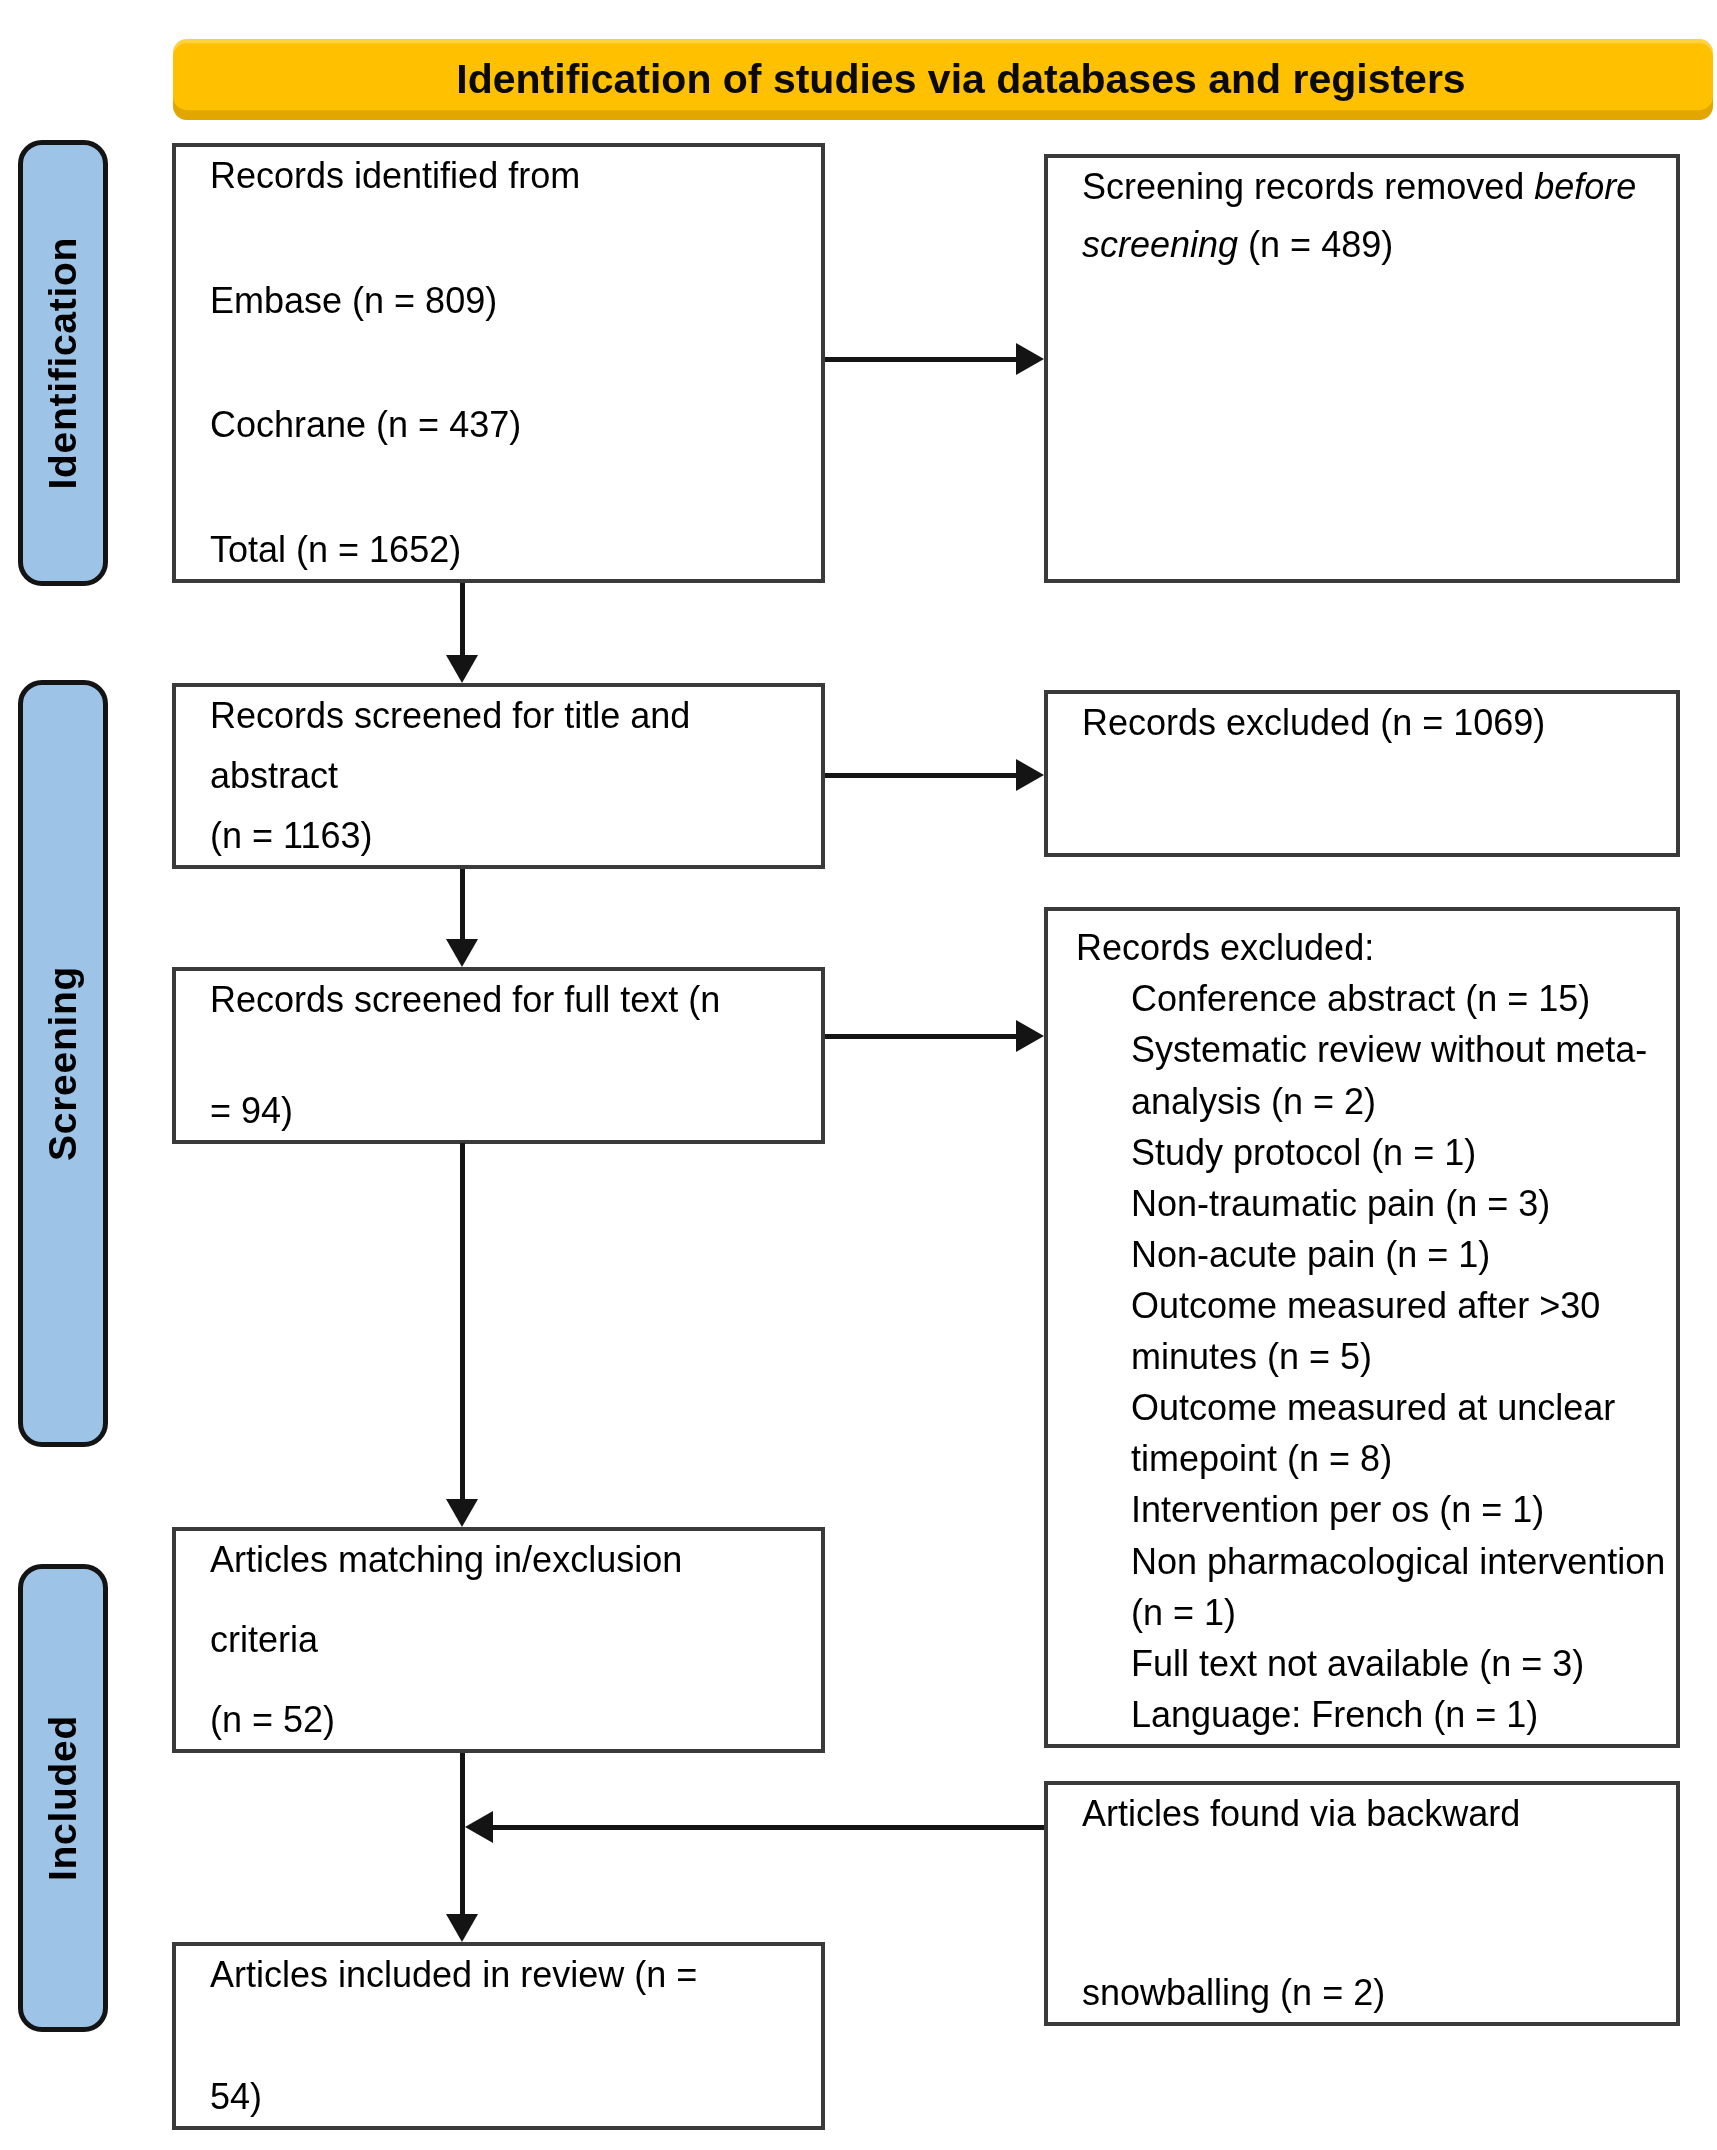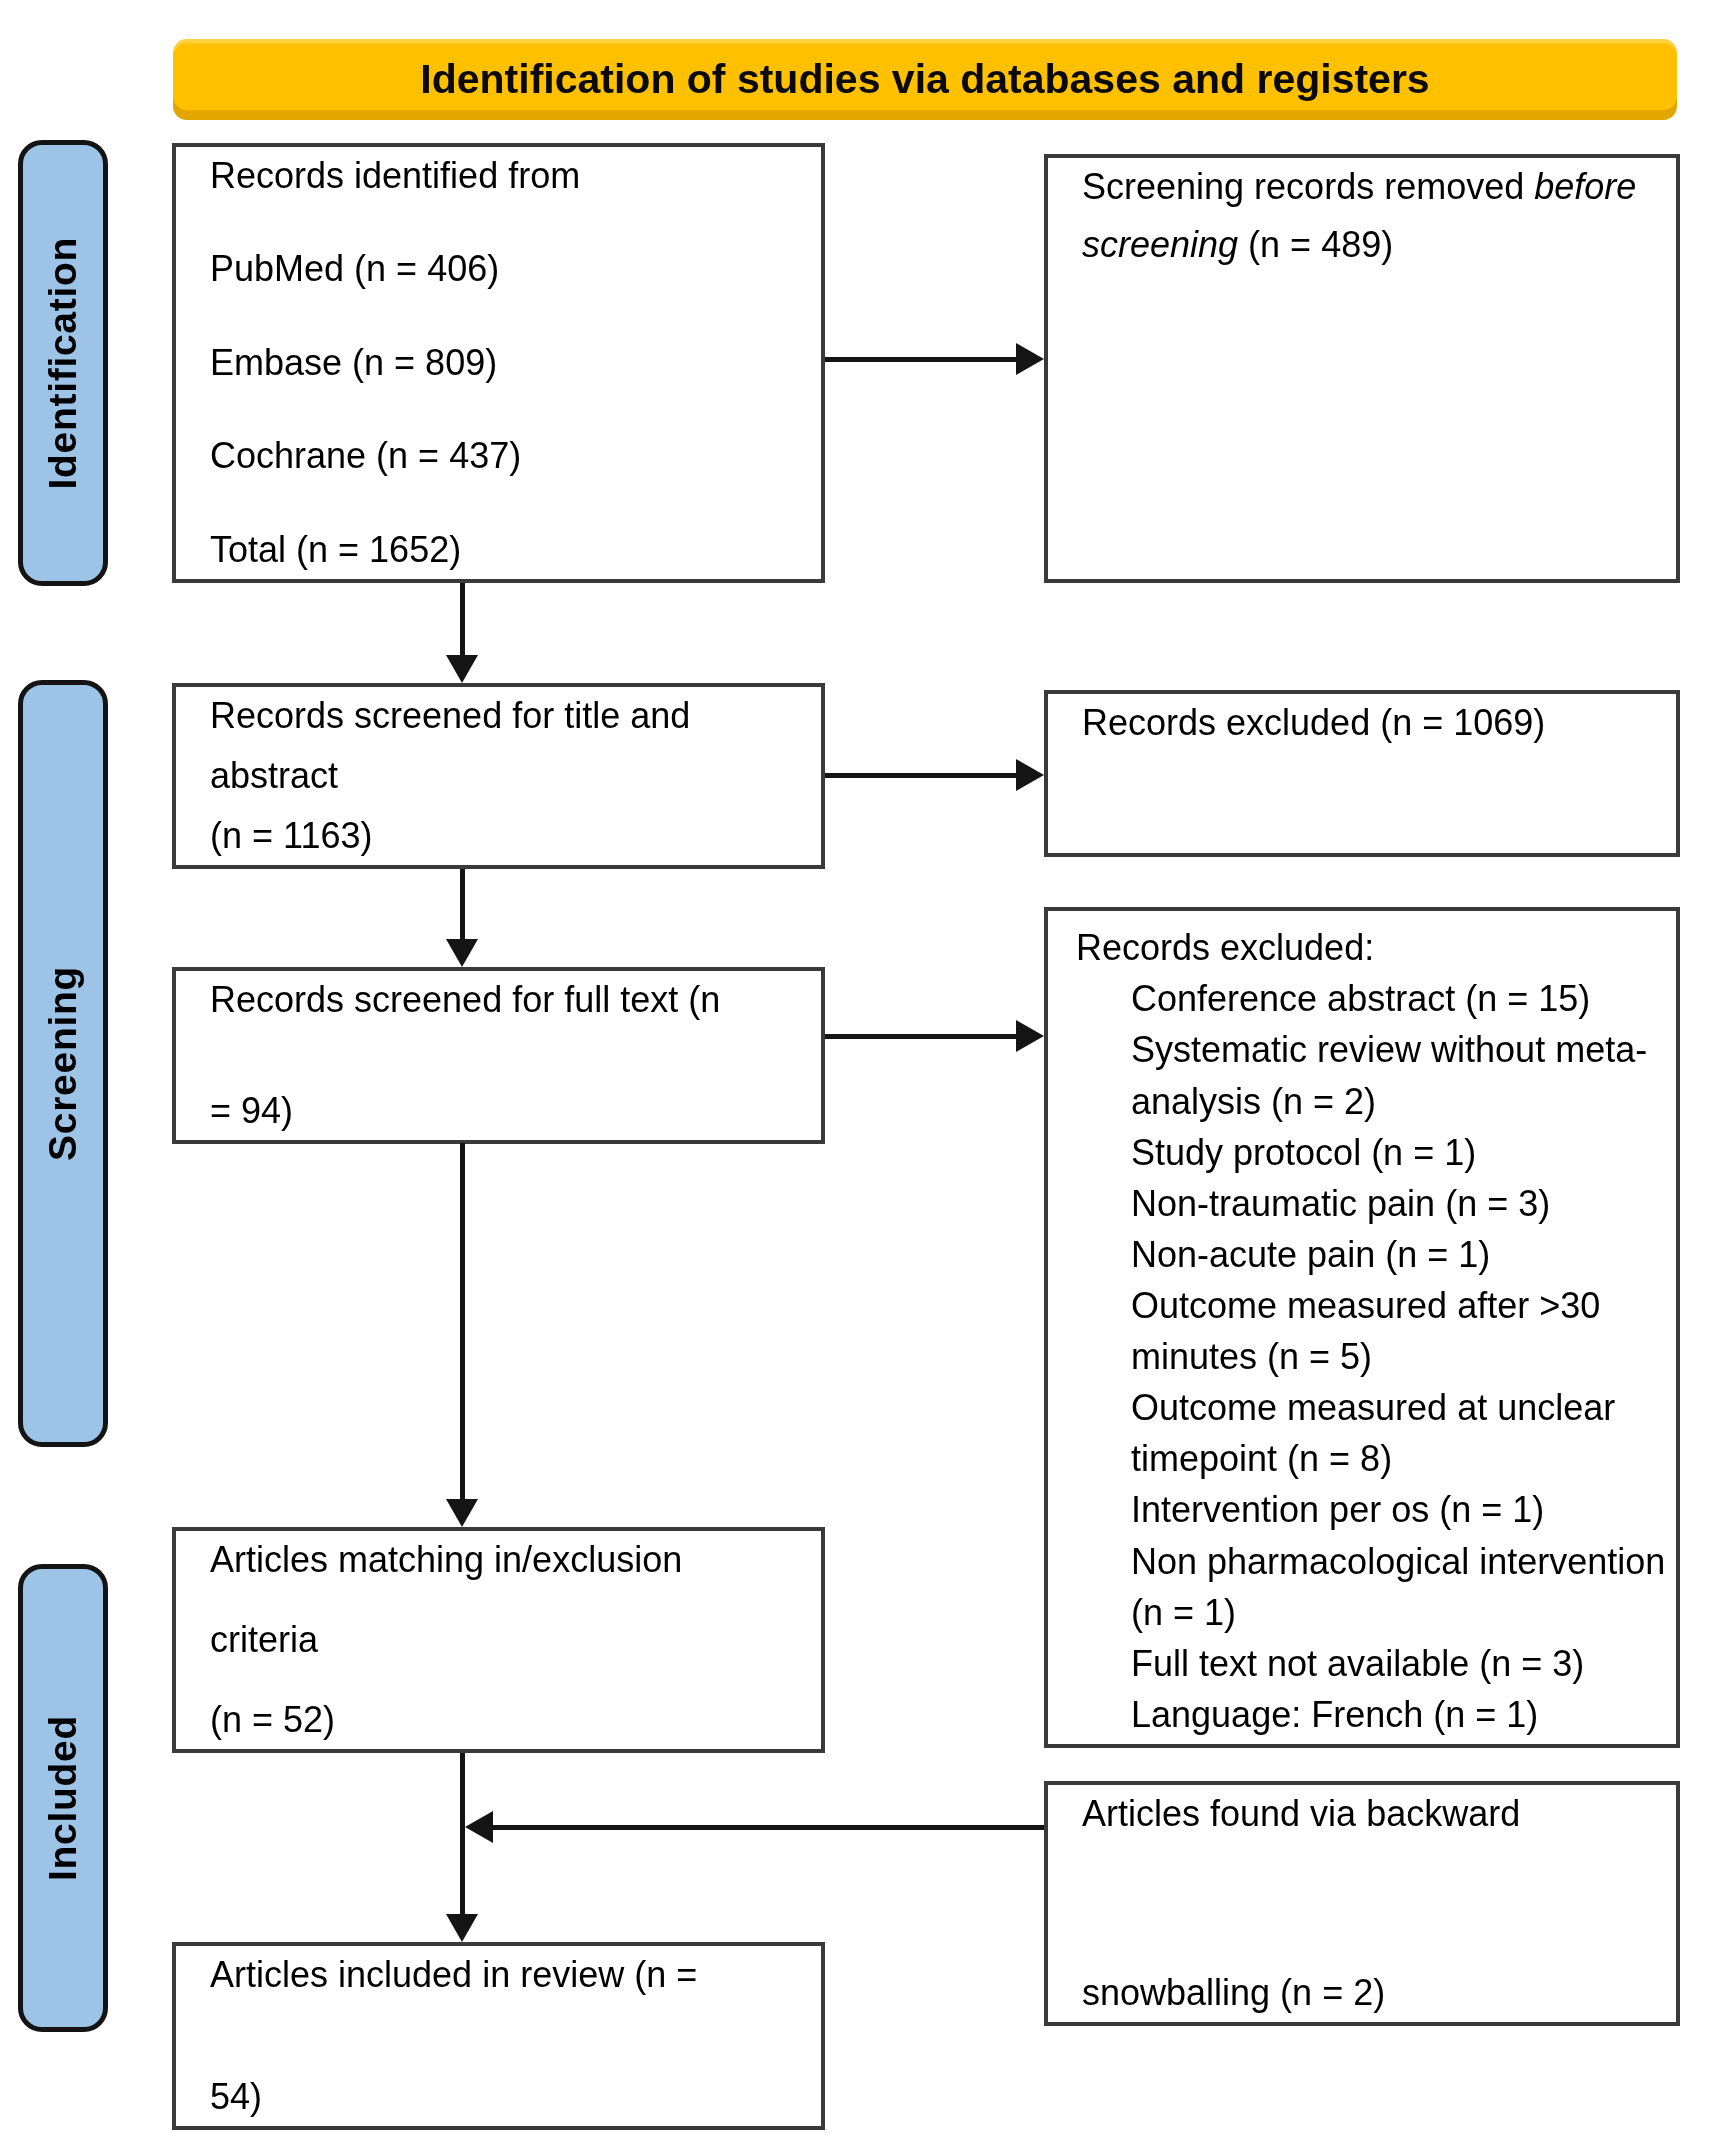--- a/index.html
+++ b/index.html
@@ -11,21 +11,21 @@
     font-family: "Liberation Sans", "DejaVu Sans", sans-serif;
     color: #000;
     overflow: hidden;
   }
   .banner {
     position: absolute;
     background: #FFC000;
     border-radius: 14px;
     box-shadow: inset 0 -9.8px 0 rgba(170,120,0,0.35), inset 0 4.2px 0 rgba(255,255,255,0.25);
     display: flex; align-items: center; justify-content: center;
-    font-size: 41px; font-weight: bold; color: #0a0a0a;
+    font-size: 41px; font-weight: bold; color: #0a0a0a; padding-left: 36px;
   }
   .stagebar {
     position: absolute;
     background: #9DC3E6;
     border: 5.6px solid #141414;
     border-radius: 24px;
     box-sizing: border-box;
     display: flex; align-items: center; justify-content: center;
   }
   .stagebar .vtext {
@@ -83,21 +83,20 @@
   </div>
   <div class="stagebar" style="left:18px; top:680px; width:90px; height:767px;">
     <span class="vtext">Screening</span>
   </div>
   <div class="stagebar" style="left:18px; top:1564px; width:90px; height:468px;">
     <span class="vtext">Included</span>
   </div>
 
   <div class="fbox" style="left:172px; top:143px; width:653px; height:440px;">
     <div class="line">Records identified from</div>
-    <div class="line">PubMed (n = 406)</div>
     <div class="line">Embase (n = 809)</div>
     <div class="line">Cochrane (n = 437)</div>
     <div class="line">Total (n = 1652)</div>
   </div>
 
   <div class="fbox" style="left:172px; top:683px; width:653px; height:186px;">
     <div class="line">Records screened for title and</div>
     <div class="line">abstract</div>
     <div class="line">(n = 1163)</div>
   </div>

